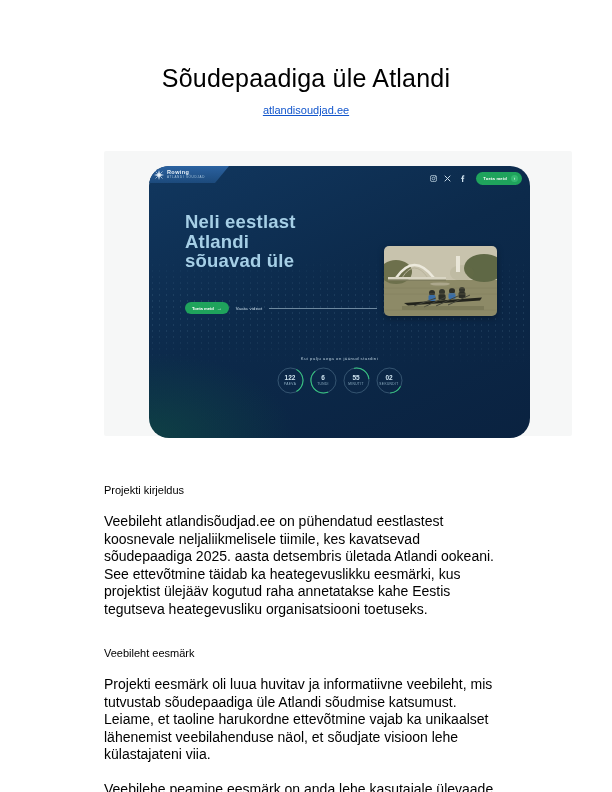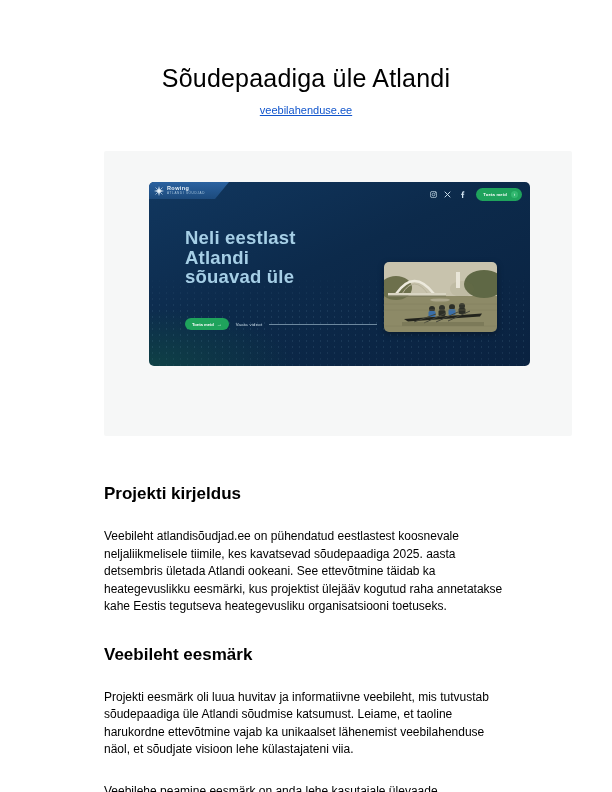--- a/index.html
+++ b/index.html
@@ -16,22 +16,22 @@
   }
   .doc-link-row { text-align:center; margin-top:7px; }
   .doc-link { font-size:11px; color:#1155cc; text-decoration:underline; cursor:pointer; }
 
   
   .shot {
     position:relative; margin-top:33px; width:468px; height:285px;
     background:#f6f7f7; border-radius:2px;
   }
   .site-card {
-    position:absolute; left:45px; top:31px; width:381px; height:184px;
-    border-radius:5px; overflow:hidden;
+    position:absolute; left:45px; top:15px; width:381px; height:272px;
+    border-radius:20px; overflow:hidden;
     background:
       radial-gradient(ellipse 55% 45% at 0% 100%, rgba(17,84,66,0.55), rgba(17,84,66,0) 70%),
       linear-gradient(155deg, #11375f 0%, #0c2a4b 45%, #0a2240 100%);
   }
   .dots {
     position:absolute; left:0; top:90px; width:100%; height:110px; opacity:0.5;
     background-image: radial-gradient(rgba(150,200,225,0.22) 0.6px, transparent 0.9px);
     background-size:7px 6px;
     -webkit-mask-image: linear-gradient(180deg, transparent, #000 35%, #000 70%, transparent);
             mask-image: linear-gradient(180deg, transparent, #000 35%, #000 70%, transparent);
@@ -87,33 +87,33 @@
   .stat { position:relative; width:27px; height:27px; }
   .stat svg { position:absolute; inset:0; }
   .stat-inner {
     position:absolute; inset:0; display:flex; flex-direction:column;
     align-items:center; justify-content:center; gap:1px;
   }
   .stat-num { font-size:6.5px; font-weight:700; color:#cfe4f0; line-height:1; }
   .stat-label { font-size:3.2px; color:#8fb0c4; letter-spacing:0.4px; line-height:1; text-transform:uppercase; }
 
   
-  .section-heading { margin-top:29px; font-size:17px; font-weight:700; color:#000; }
-  .para { margin-top:24px; font-size:12px; line-height:17.5px; color:#000; }
+  .section-heading { margin-top:29px; font-size:11px; font-weight:400; color:#000; }
+  .para { margin-top:17px; font-size:14px; line-height:17.5px; color:#000; }
   .first-heading { margin-top:48px; }
 </style>
 </head>
 <body>
 
 <div class="page">
   <div class="content">
 
     <h1 class="doc-title">Sõudepaadiga üle Atlandi</h1>
     <div class="doc-link-row">
-      <a class="doc-link" href="#">veebilahenduse.ee</a>
+      <a class="doc-link" href="#">atlandisoudjad.ee</a>
     </div>
 
     <div class="shot">
       <div class="site-card">
         <div class="dots"></div>
 
         <div class="site-header">
           <div class="logo-chip">
             <svg class="logo-star" viewBox="0 0 10 10">
               <path d="M5 0 L6 4 L10 5 L6 6 L5 10 L4 6 L0 5 L4 4 Z" fill="#eaf3fa"></path>

